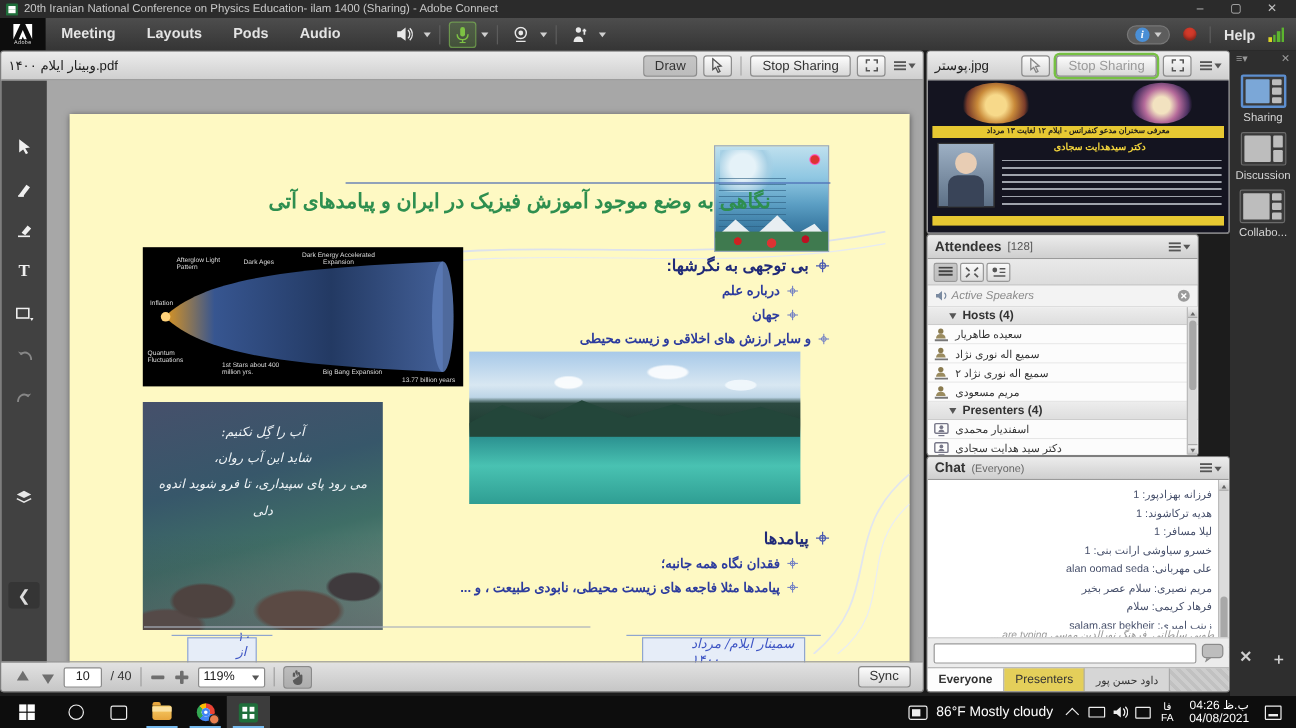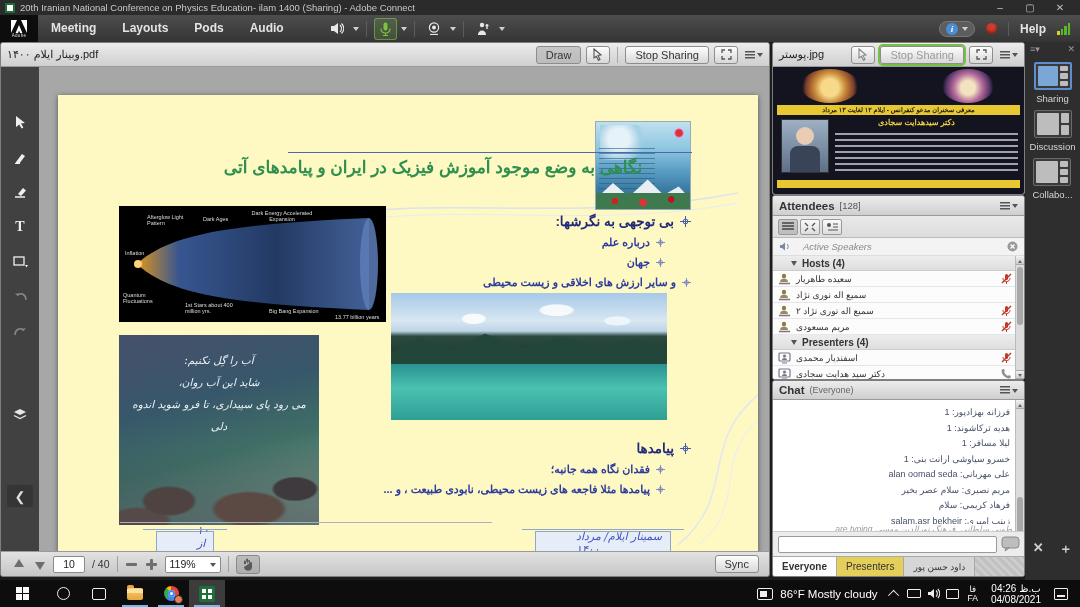--- a/index.html
+++ b/index.html
@@ -172,31 +172,31 @@
   .poster-photo { position:absolute; left:8px; top:52px; width:48px; height:54px;
     background:linear-gradient(#9db0c4,#5d7086); border:1px solid #333; }
   .poster-photo::before { content:""; position:absolute; left:14px; top:7px; width:18px; height:18px;
     border-radius:50%; background:#e8cdb4; }
   .poster-photo::after { content:""; position:absolute; left:8px; top:26px; width:30px; height:26px;
     border-radius:8px 8px 0 0; background:#394458; }
   .poster-lines { position:absolute; left:62px; right:6px; top:66px; height:42px;
     background:repeating-linear-gradient(#cdd2da 0 1.5px, transparent 1.5px 6px); opacity:.75; }
   .poster-bar2 { position:absolute; left:4px; right:4px; bottom:6px; height:8px; background:#e7c832; }
 
-  #attendeespod { left:772px; top:195px; width:253px; height:185px; background:#efefef; }
+  #attendeespod { left:772px; top:195px; width:227px; height:185px; background:#efefef; }
   #attendeespod .podheader { height:20px; }
   .att-title { font-weight:bold; font-size:11.5px; color:#333; }
   .att-count { font-size:9.5px; color:#555; }
   #att-toolbar { height:22px; background:linear-gradient(#e9e9e9,#dcdcdc); border-bottom:1px solid #bbb;
     display:flex; align-items:center; gap:2px; padding:0 5px; }
   .att-view { width:20px; height:16px; background:linear-gradient(#fafafa,#ddd); border:1px solid #999;
     border-radius:2px; display:flex; align-items:center; justify-content:center; }
   .att-view.sel { background:linear-gradient(#c8c8c8,#bdbdbd); }
   #active-speakers { height:18px; background:#f3f3f3; border-bottom:1px solid #ddd; display:flex;
-    align-items:center; gap:12px; padding:0 6px; font-style:italic; font-size:9.5px; color:#8a8a8a; }
+    align-items:center; gap:2px; padding:0 6px; font-style:italic; font-size:9.5px; color:#8a8a8a; }
   #active-speakers .closer { margin-left:auto; }
   .att-list { position:absolute; left:0; top:60px; width:244px; bottom:0; background:#fbfbfb; }
   .att-sec { height:15px; background:linear-gradient(#ededed,#dedede); border-bottom:1px solid #ccc;
     display:flex; align-items:center; gap:5px; padding:0 18px; font-size:10px; font-weight:bold; color:#333; }
   .tri-d { width:0; height:0; border:3.5px solid transparent; border-top:5px solid #555; margin-top:4px; }
   .att-row { height:16px; border-bottom:1px solid #e6e6e6; display:flex; align-items:center; gap:5px;
     padding:0 5px; background:#fcfcfc; }
   .att-row .nm { font-size:9px; color:#333; }
   .att-row .right-ic { margin-left:auto; }
   .scrollbar-v { position:absolute; right:0; width:9px; background:#dcdcdc; border-left:1px solid #bbb; }

